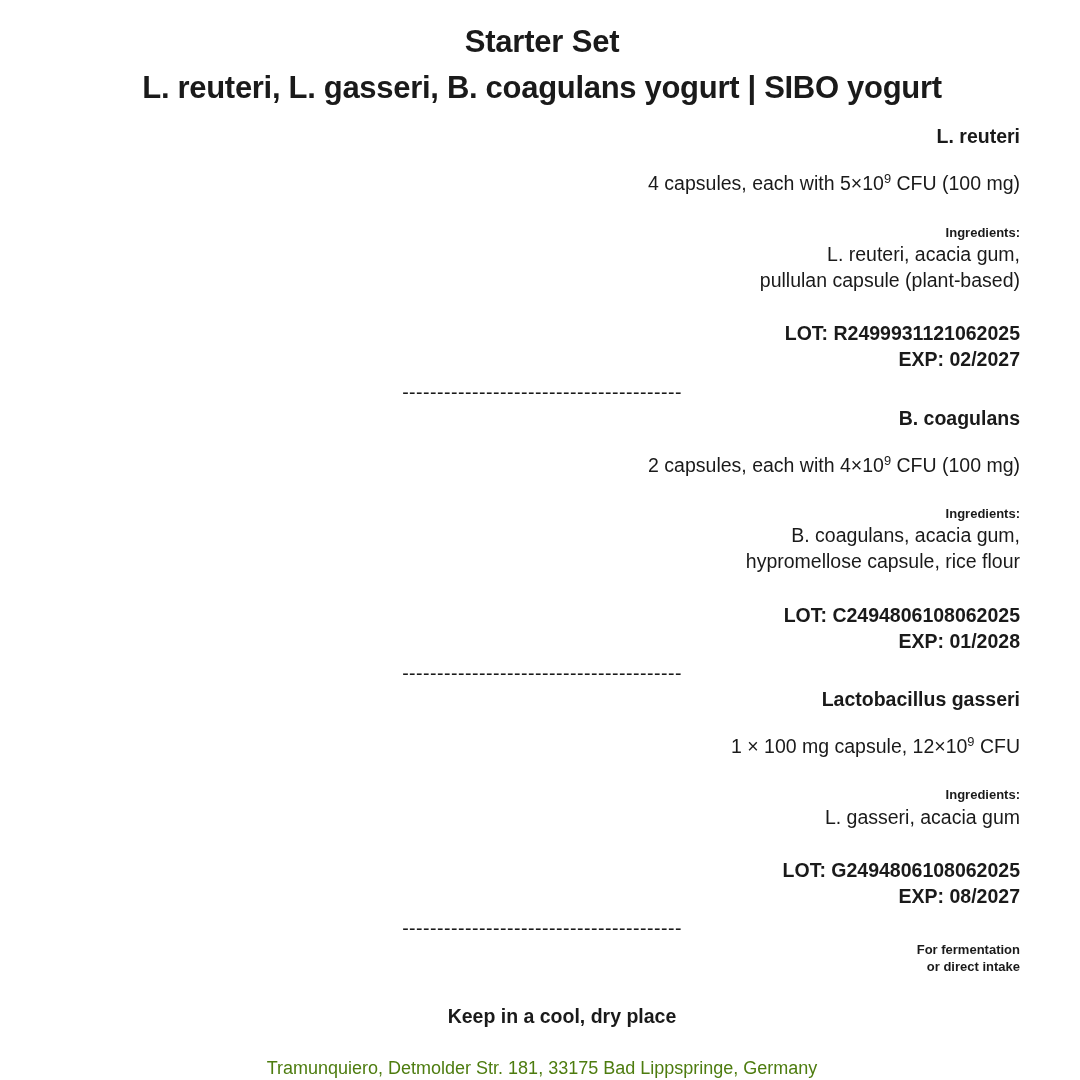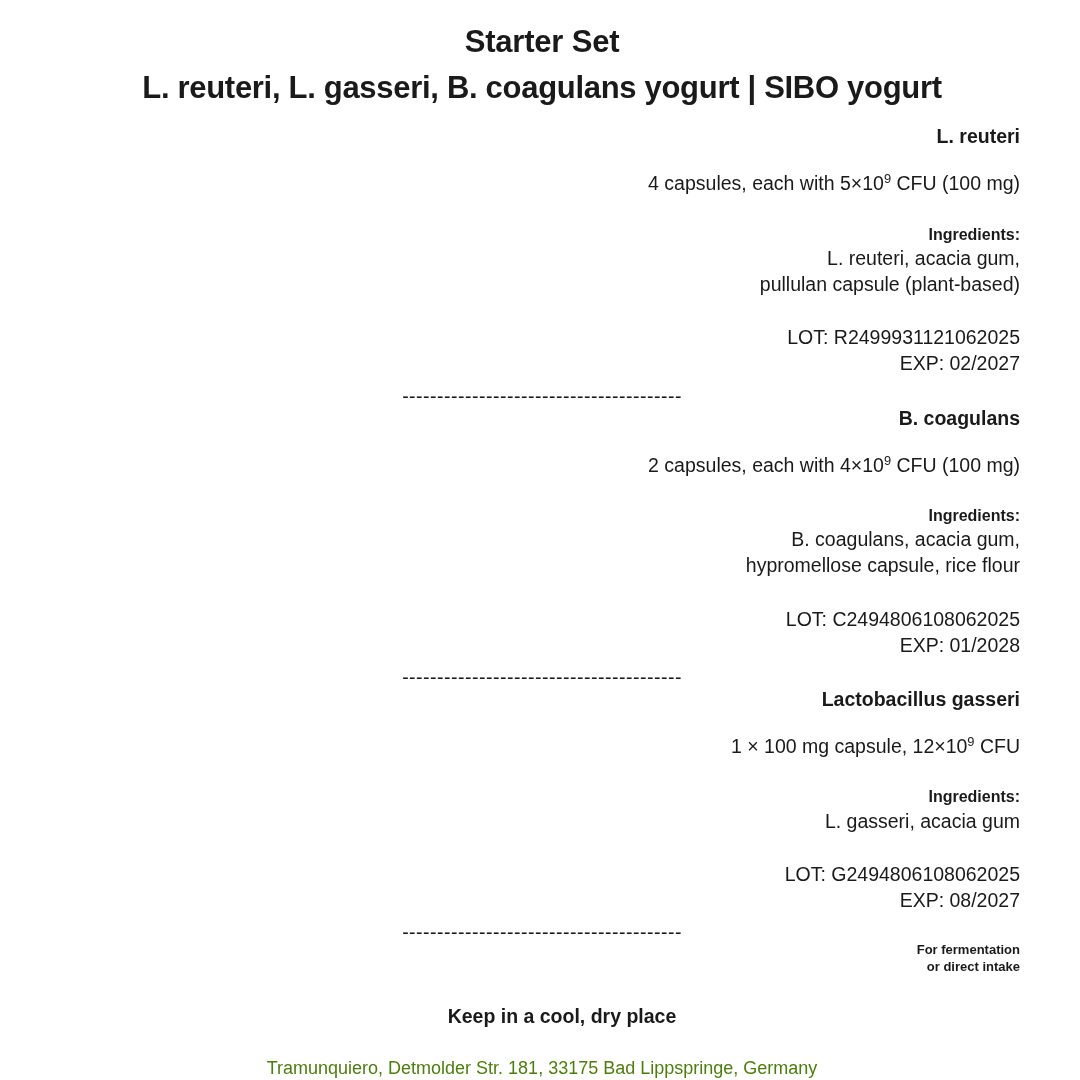--- a/index.html
+++ b/index.html
@@ -51,33 +51,33 @@
     font-weight: bold;
     line-height: 1.34;
   }
   .dose-line {
     font-size: 19.5px;
     font-weight: normal;
     line-height: 1.34;
     margin-top: 21px;
   }
   .ingredients-head {
-    font-size: 16px;
+    font-size: 13px;
     font-weight: bold;
     line-height: 1.34;
     margin-top: 27px;
   }
   .ingredient-line {
     font-size: 19.5px;
     font-weight: normal;
     line-height: 1.34;
   }
   .lot-line {
     font-size: 19.5px;
-    font-weight: normal;
+    font-weight: bold;
     line-height: 1.34;
   }
   .lot-block {
     margin-top: 27px;
   }
   .divider {
     font-size: 19.5px;
     line-height: 1.2;
     letter-spacing: 0.5px;
     color: #1a1a1a;

